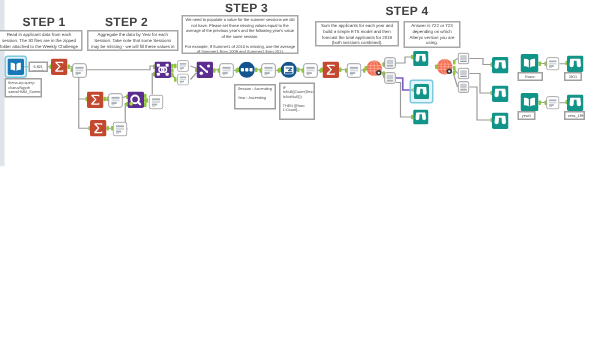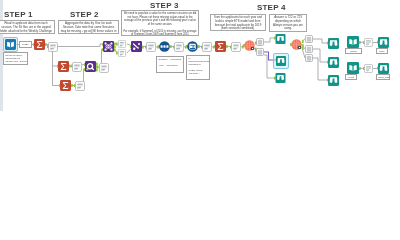--- a/index.html
+++ b/index.html
@@ -470,21 +470,21 @@
     </div>
     <div class="tiplabel" style="text-align: center; left: 376px; top: 48px; width: 12px; height: 6px;">
       <div>2911</div>
     </div>
     <div class="tiplabel" style="text-align: center; left: 345px; top: 74px; width: 12px; height: 6px;">
       <div>year1</div>
     </div>
     <div class="tiplabel" style="text-align: center; left: 376px; top: 74px; width: 14px; height: 6px;">
       <div>sess_185</div>
     </div>
-    <div class="steptitle" style="left: 4px; top: 11px; width: 26px;">STEP 1</div>
+    <div class="steptitle" style="left: 15px; top: 11px; width: 26px;">STEP 1</div>
     <div class="textbox" style="left: -3px; top: 20px; width: 58px; height: 14px;">
       <div>Read in applicant data from each session.  The 30 files are in the zipped folder attached to the Weekly Challenge post.</div>
     </div>
     <div class="steptitle" style="left: 70px; top: 11px; width: 26px; text-align: center;">STEP 2</div>
     <div class="textbox" style="left: 58px; top: 20px; width: 61px; height: 14px;">
       <div>Aggregate the data by Year for each Session.  Take note that some Sessions may be missing - we will fill these values in Step 3.</div>
     </div>
     <div class="steptitle" style="left: 150px; top: 2px; width: 26px;">STEP 3</div>
     <div class="textbox" style="left: 121px; top: 10px; width: 78px; height: 26px; font-size: 2.7px; line-height: 3.5px;">
       <div>We need to populate a value for the summer sessions we did not have. Please set these missing values equal to the average of the previous year's and the following year's value of the same session.</div>

